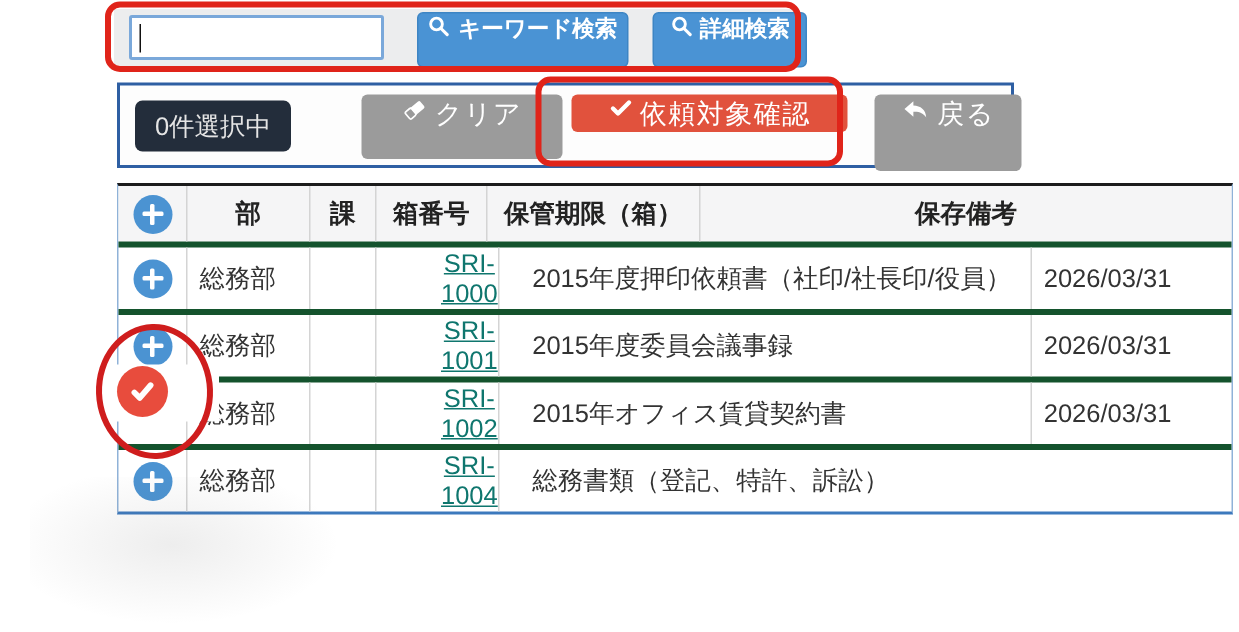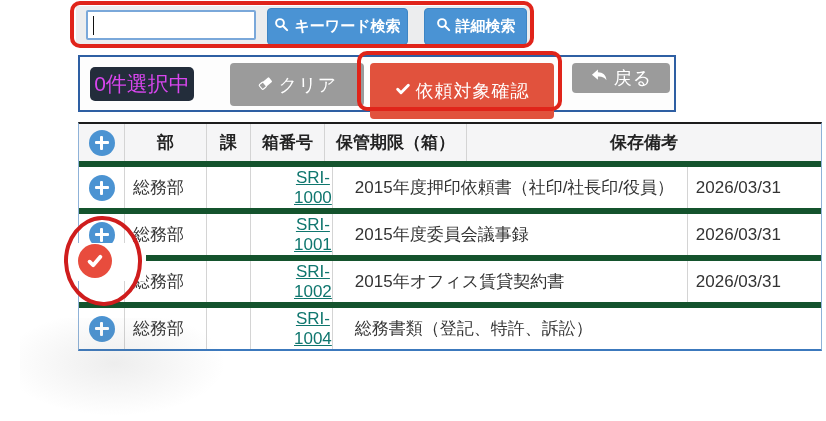--- a/index.html
+++ b/index.html
@@ -7,40 +7,40 @@
     position:relative;width:826px;height:421px;background:#fff;overflow:hidden;
     font-family:"Liberation Sans","DejaVu Sans",sans-serif;color:#333;
   }
   
   .search-strip{position:absolute;left:76px;top:6px;width:454px;height:40px;background:#ecedee;}
   .search-input-wrap{position:absolute;left:86px;top:10px;width:170px;height:30px;background:#fff;
     border:2px solid #7aa8da;border-radius:2px;box-sizing:border-box;}
   .search-input-wrap input{position:absolute;left:2px;top:2px;width:160px;height:22px;border:none;outline:none;
     font-size:15px;font-family:inherit;background:transparent;}
   .caret{position:absolute;left:5px;top:4px;width:1px;height:19px;background:#111;}
-  .btn{display:flex;align-items:center;justify-content:center;gap:5px;color:#fff;cursor:pointer;
-    border:none;border-radius:4px;box-sizing:border-box;font-family:Liberation Serif, serif;}
+  .btn{display:flex;align-items:flex-start;justify-content:center;gap:5px;color:#fff;cursor:pointer;
+    border:none;border-radius:4px;box-sizing:border-box;font-family:Liberation Sans, sans-serif;margin-left:11px;}
   .btn-blue{background:#4a93d4;border:1px solid #3d85c4;font-size:15px;font-weight:bold;}
   #btn-keyword{position:absolute;left:267px;top:8px;width:141px;height:37px;}
   #btn-advanced{position:absolute;left:424px;top:8px;width:103px;height:37px;}
   
   .toolbar{position:absolute;left:78px;top:55px;width:598px;height:57px;background:#fdfdfd;
     border:2px solid #2e5fa3;box-sizing:border-box;}
-  .badge{position:absolute;left:10px;top:10px;width:104px;height:34px;background:#232d3b;color:#d946ef;
-    border-radius:5px;display:flex;align-items:center;justify-content:center;font-size:21px;}
+  .badge{position:absolute;left:10px;top:10px;width:104px;height:34px;background:#232d3b;color:#e5e5e5;
+    border-radius:5px;display:flex;align-items:center;justify-content:center;font-size:17px;}
   .btn-gray{background:#9b9b9b;font-size:18px;letter-spacing:1px;}
   .btn-red{background:#e1523d;font-size:18px;letter-spacing:1px;}
   #btn-clear{position:absolute;left:150px;top:6px;width:134px;height:43px;}
-  #btn-confirm{position:absolute;left:290px;top:6px;width:184px;height:56px;}
-  #btn-back{position:absolute;left:492px;top:6px;width:98px;height:30px;}
+  #btn-confirm{position:absolute;left:290px;top:6px;width:184px;height:25px;}
+  #btn-back{position:absolute;left:492px;top:6px;width:98px;height:51px;}
   
   .tbl{position:absolute;left:78px;top:122px;width:742px;background:#fff;
     border-left:1px solid #8fb2d8;border-right:1px solid #8fb2d8;
     border-top:2px solid #1c1c1c;border-bottom:2px solid #3c79bd;box-sizing:content-box;}
-  .tr{display:flex;height:41px;border-top:6px solid #14532d;align-items:stretch;}
+  .tr{display:flex;height:41px;border-top:4px solid #14532d;align-items:stretch;}
   .tr.head{height:37px;border-top:none;background:#f5f5f6;font-weight:bold;color:#222;font-size:16px;}
   .td{display:flex;align-items:center;box-sizing:border-box;border-left:1px solid #d4d4d4;font-size:17px;}
   .td:first-child{border-left:none;}
   .c0{flex:0 0 45px;justify-content:center;}
   .c1{flex:0 0 82px;padding-left:8px;}
   .c2{flex:0 0 44px;}
   .c3{flex:0 0 74px;padding-left:4px;text-align:center;}
   .c4{flex:0 0 355px;padding-left:22px;}
   .c5{flex:0 0 142px;padding-left:8px;}
   .tr.head .td{justify-content:center;padding-left:0;}

